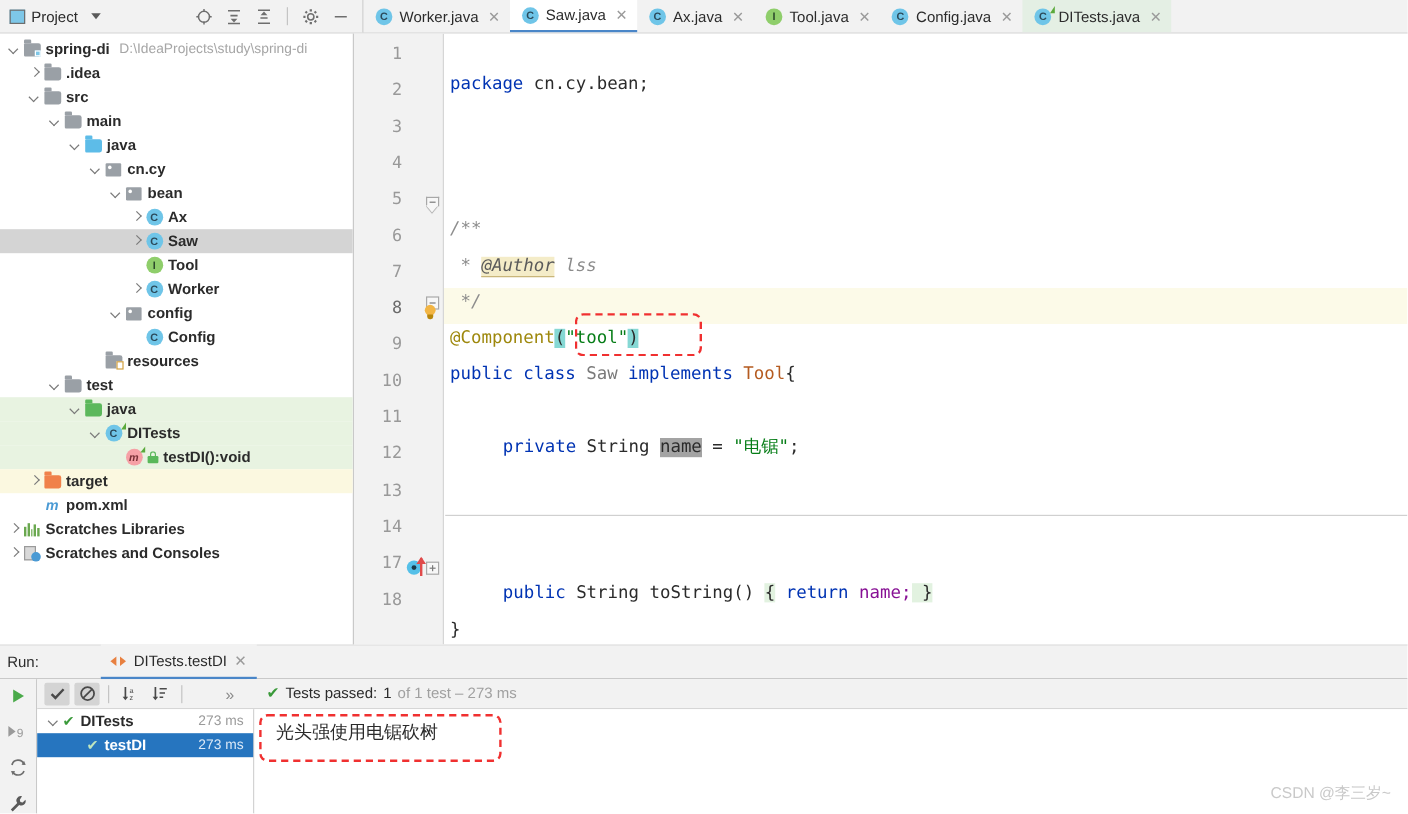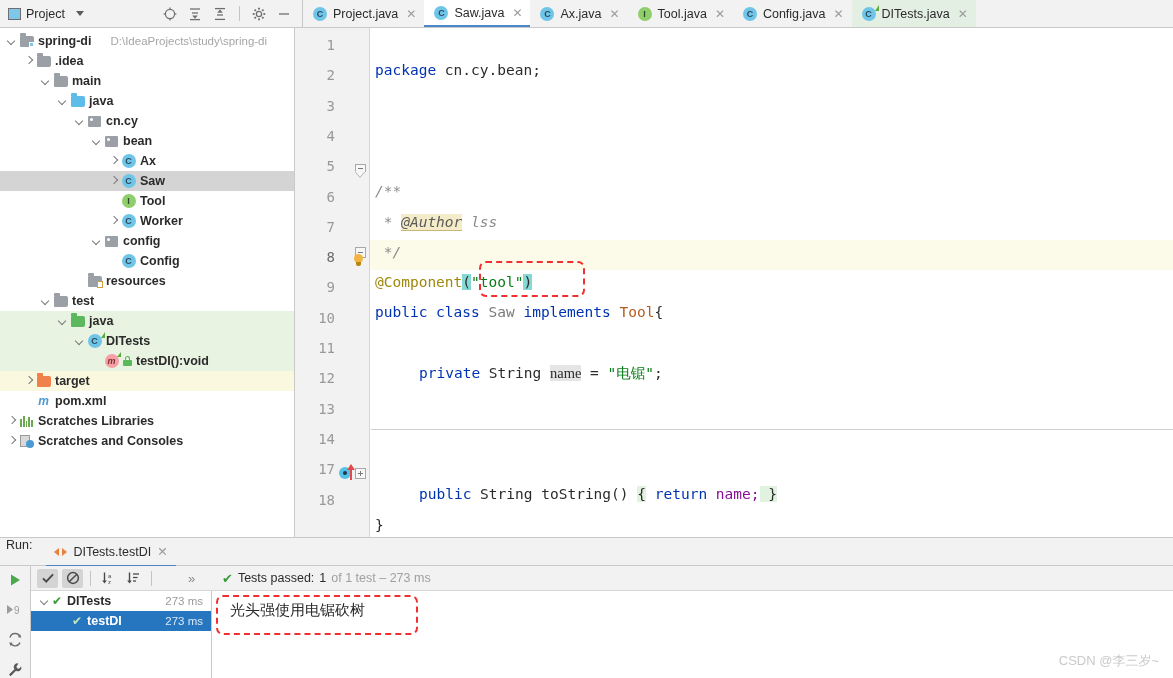--- a/index.html
+++ b/index.html
@@ -63,21 +63,21 @@
   .f-orange{background:#f0814a;}
   .f-mod{background:#9aa0a6;}
   .f-mod:after{content:"";position:absolute;right:0px;bottom:0px;width:5px;height:5px;background:#7ec7e8;border:1px solid #fff;box-sizing:border-box;}
   .f-res{background:#9aa0a6;}
   .f-res:after{content:"";position:absolute;right:-1px;bottom:-1px;width:6px;height:7px;background:#fff;
                border:1px solid #d0a040;box-sizing:border-box;}
   .pkg{width:13px;height:11px;background:#9aa0a6;border-radius:1px;position:relative;}
   .pkg:after{content:"";position:absolute;left:2px;top:2px;width:3px;height:3px;background:#fff;border-radius:50%;}
   .lbl{line-height:1;font-weight:bold;}
   .lbl.b{font-weight:bold;}
-  .path{color:#a6a6a6;margin-left:19px;font-size:11.5px;}
+  .path{color:#a6a6a6;margin-left:8px;font-size:11.5px;}
   .mico{width:14px;height:14px;border-radius:50%;background:#f6a0a6;display:flex;align-items:center;
         justify-content:center;font-size:9px;font-style:italic;color:#7a2f36;font-weight:bold;position:relative;}
   .mico:after{content:"";position:absolute;top:-2px;right:-2px;width:0;height:0;
               border-left:4px solid transparent;border-bottom:5px solid #5aaa3c;}
   .lock{width:9px;height:10px;margin-right:4px;position:relative;flex:0 0 9px;}
   .lock:before{content:"";position:absolute;bottom:0;left:0;width:9px;height:6px;background:#59b85a;border-radius:1px;}
   .lock:after{content:"";position:absolute;top:0;left:2px;width:5px;height:5px;border:1.5px solid #59b85a;
               border-bottom:none;border-radius:3px 3px 0 0;box-sizing:border-box;}
   .mvn{font-style:italic;font-weight:bold;color:#4a9ad4;font-size:12px;}
   .libico{width:13px;height:12px;display:flex;gap:1px;align-items:flex-end;}
@@ -97,21 +97,21 @@
       font-family:"DejaVu Sans Mono","Liberation Mono",monospace;line-height:30.3px;}
   .code{position:absolute;left:80px;right:0;line-height:30.3px;white-space:pre;}
   .kw{color:#0033b3;}
   .str{color:#067d17;}
   .ann{color:#9e880d;}
   .cls{color:#7a7a7a;}
   .ifc{color:#b55b20;}
   .fld{color:#871094;}
   .jdt{color:#8c8c8c;font-style:italic;}
   .jdtag{color:#5a5a5a;font-style:italic;background:#f4ecc8;border-bottom:1px solid #c9b67a;}
-  .hl-name{background:#e5e5e5;font-family:Liberation Serif, serif;}
+  .hl-name{background:#a3a3a3;}
   .hl-brace{background:#e2f2e0;}
   .hl-paren{background:#86d8d4;}
   .fold-line{position:absolute;left:76px;right:0;height:1px;background:#d0d0d0;}
 
   .dashbox{position:absolute;border:2.5px dashed #f03030;border-radius:7px;pointer-events:none;}
 
   
   .gm-minus{position:absolute;width:11px;height:11px;border:1px solid #a8a8a8;background:#f7f7f7;box-sizing:border-box;}
   .gm-minus:before{content:"";position:absolute;left:2px;top:4px;width:5px;height:1px;background:#7a7a7a;}
   .gm-plus{position:absolute;width:11px;height:11px;border:1px solid #a8a8a8;background:#f7f7f7;box-sizing:border-box;}
@@ -130,22 +130,22 @@
   .ovr{position:absolute;width:22px;height:16px;}
   .ovr .circ{position:absolute;left:0;top:2px;width:12px;height:12px;border-radius:50%;background:#55c0e8;}
   .ovr .circ:after{content:"";position:absolute;left:4px;top:4px;width:4px;height:4px;border-radius:50%;background:#1a3a4a;}
   .ovr .up{position:absolute;left:11px;top:0;width:2px;height:15px;background:#e04a4a;}
   .ovr .up:after{content:"";position:absolute;left:-3px;top:-1px;border-left:4px solid transparent;
                  border-right:4px solid transparent;border-bottom:6px solid #e04a4a;}
 
   
   .runpanel{flex:0 0 140px;height:140px;display:flex;flex-direction:column;background:#ffffff;
             border-top:1px solid #c9c9c9;}
-  .runhead{height:27px;flex:0 0 27px;display:flex;align-items:flex-start;background:#f2f2f2;
-           border-bottom:1px solid #c9c9c9;padding-left:6px;font-size:12.5px;}
+  .runhead{height:27px;flex:0 0 27px;display:flex;align-items:center;background:#f2f2f2;
+           border-bottom:1px solid #c9c9c9;padding-left:6px;font-size:12.5px;gap:38px;}
   .runhead .lab{color:#2b2b2b;padding-right:14px;}
   .runtab{display:flex;align-items:center;gap:6px;height:27px;padding:0 8px;border-bottom:2px solid #4a86c8;
           background:#f2f2f2;}
   .runtab .x{color:#9a9a9a;}
   .cfgico{width:13px;height:12px;position:relative;flex:0 0 13px;}
   .cfgico:before{content:"";position:absolute;left:0;top:2px;border-top:4px solid transparent;
                  border-bottom:4px solid transparent;border-right:5px solid #e88040;}
   .cfgico:after{content:"";position:absolute;right:0;top:2px;border-top:4px solid transparent;
                 border-bottom:4px solid transparent;border-left:5px solid #e88040;}
 
@@ -234,21 +234,21 @@
           <svg width="14" height="14" viewBox="0 0 14 14">
               <line x1="2" y1="7" x2="12" y2="7" stroke="#6e6e6e" stroke-width="1.3"></line>
             </svg>
         </span>
       </div>
     </div>
 
     <div class="tabs" id="tabs">
         <div class="tab">
           <span class="cico c">C</span>
-          <span>Project.java</span>
+          <span>Worker.java</span>
           <span class="x">✕</span>
         </div>
         <div class="tab active">
           <span class="cico c">C</span>
           <span>Saw.java</span>
           <span class="x">✕</span>
         </div>
         <div class="tab">
           <span class="cico c">C</span>
           <span>Ax.java</span>
@@ -282,20 +282,27 @@
           </span>
           <span class="lbl b">spring-di</span>
           <span class="path">D:\IdeaProjects\study\spring-di</span>
         </div>
         <div class="row" style="padding-left: 23px;">
           <span class="arrow r"></span>
           <span class="ico">
             <span class="folder f-gray"></span>
           </span>
           <span class="lbl">.idea</span>
+        </div>
+        <div class="row" style="padding-left: 23px;">
+          <span class="arrow d"></span>
+          <span class="ico">
+            <span class="folder f-gray"></span>
+          </span>
+          <span class="lbl">src</span>
         </div>
         <div class="row" style="padding-left: 40px;">
           <span class="arrow d"></span>
           <span class="ico">
             <span class="folder f-gray"></span>
           </span>
           <span class="lbl">main</span>
         </div>
         <div class="row" style="padding-left: 57px;">
           <span class="arrow d"></span>

